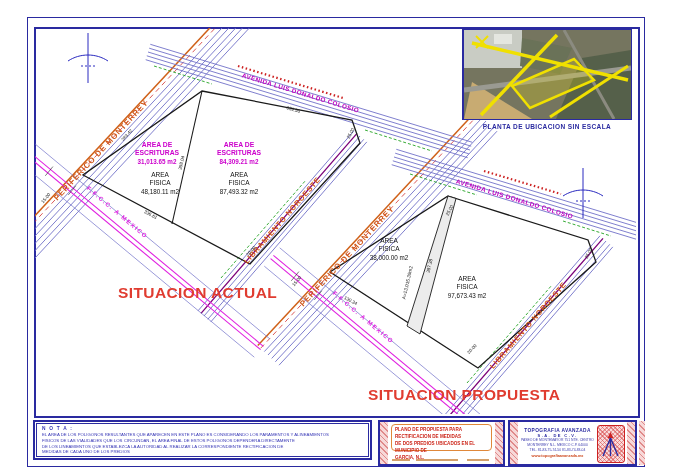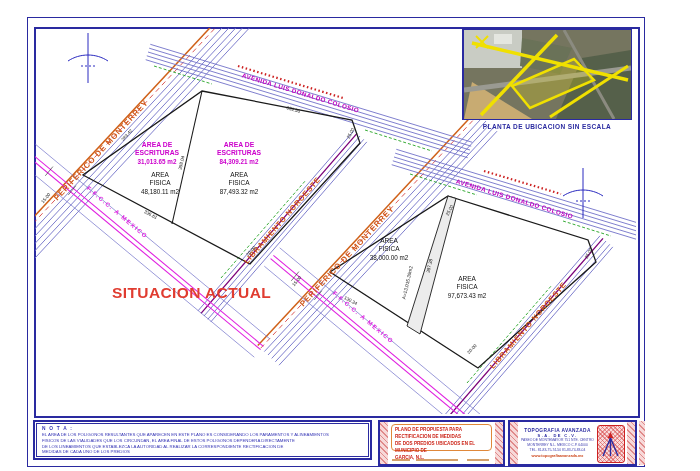--- a/index.html
+++ b/index.html
@@ -218,21 +218,22 @@
     <g fill="#222222" font-size="4.6" text-anchor="middle">
       <text transform="translate(451,211) rotate(-62)">25.00</text>
       <text transform="translate(590,254) rotate(-62)">25.00</text>
       <text transform="translate(431,266) rotate(-78)">387.38</text>
       <text transform="translate(350,302) rotate(28)">130.34</text>
       <text transform="translate(298,282) rotate(-50)">15.00</text>
       <text transform="translate(473,350) rotate(-47)">20.00</text>
     </g>
   </svg>
 
-  <div class="abs sit" style="left:112px;top:284px;">SITUACION ACTUAL</div>
+  <div class="abs sit" style="left:118px;top:284px;">SITUACION ACTUAL</div>
+  <div class="abs sit" style="left:368px;top:386px;">SITUACION PROPUESTA</div>
 
   <div class="abs" id="inset">
     <svg width="167" height="89" viewBox="0 0 167 89">
       <rect x="0" y="0" width="167" height="89" fill="#75755f"></rect>
       <rect x="0" y="0" width="58" height="38" fill="#c9ccc4"></rect>
       <rect x="30" y="4" width="18" height="10" fill="#e4e6e0"></rect>
       <polygon points="8,52 68,89 0,89" fill="#c8ab72"></polygon>
       <polygon points="118,28 167,20 167,89 92,89" fill="#55604a"></polygon>
       <polygon points="58,8 108,18 96,44 56,36" fill="#6a7258"></polygon>
       <line x1="0" y1="60" x2="167" y2="38" stroke="#9a9a92" stroke-width="5"></line>

